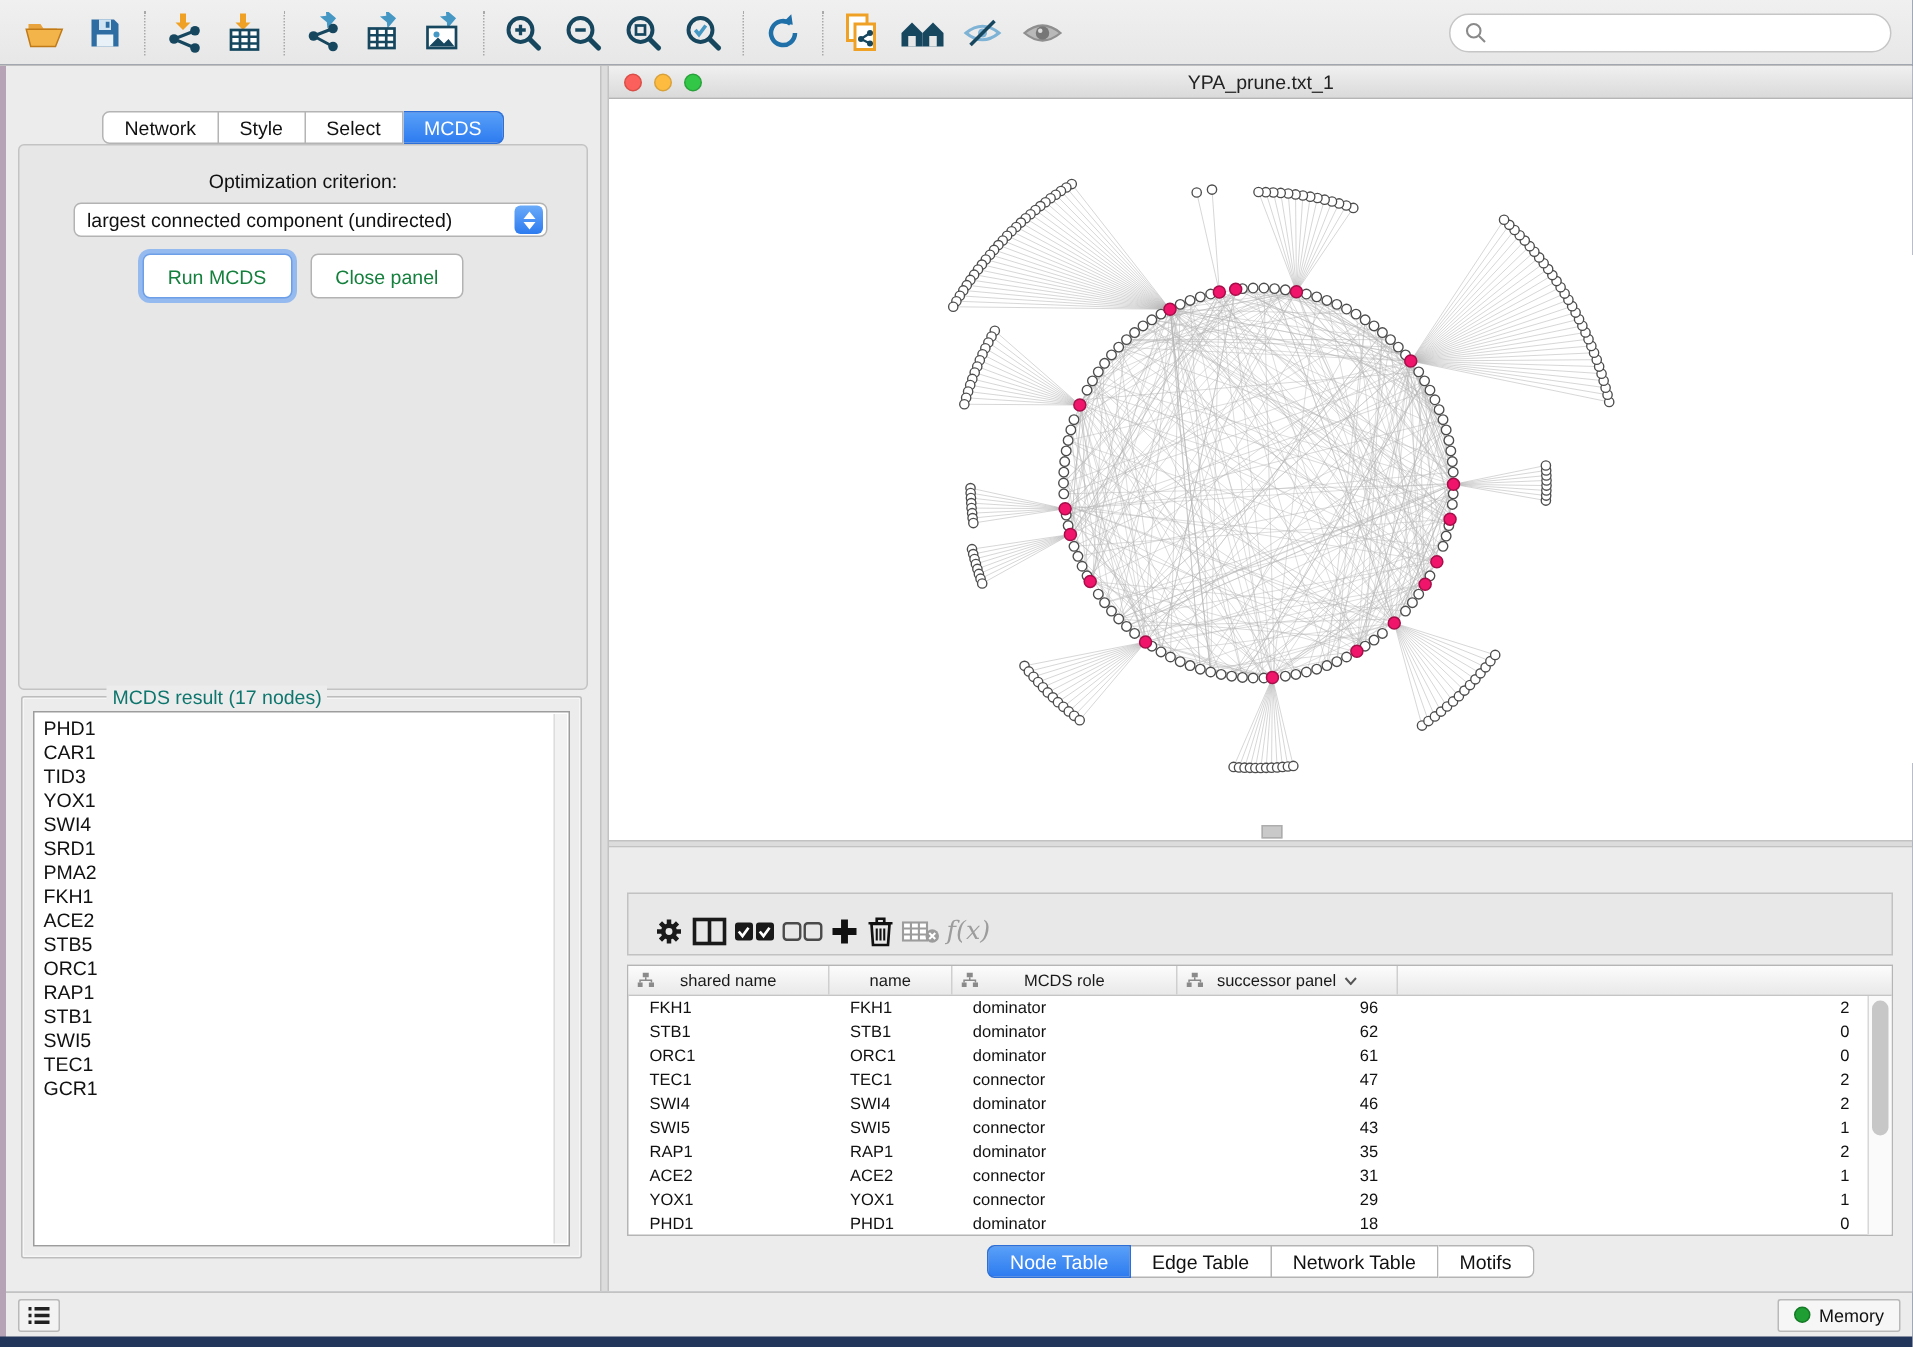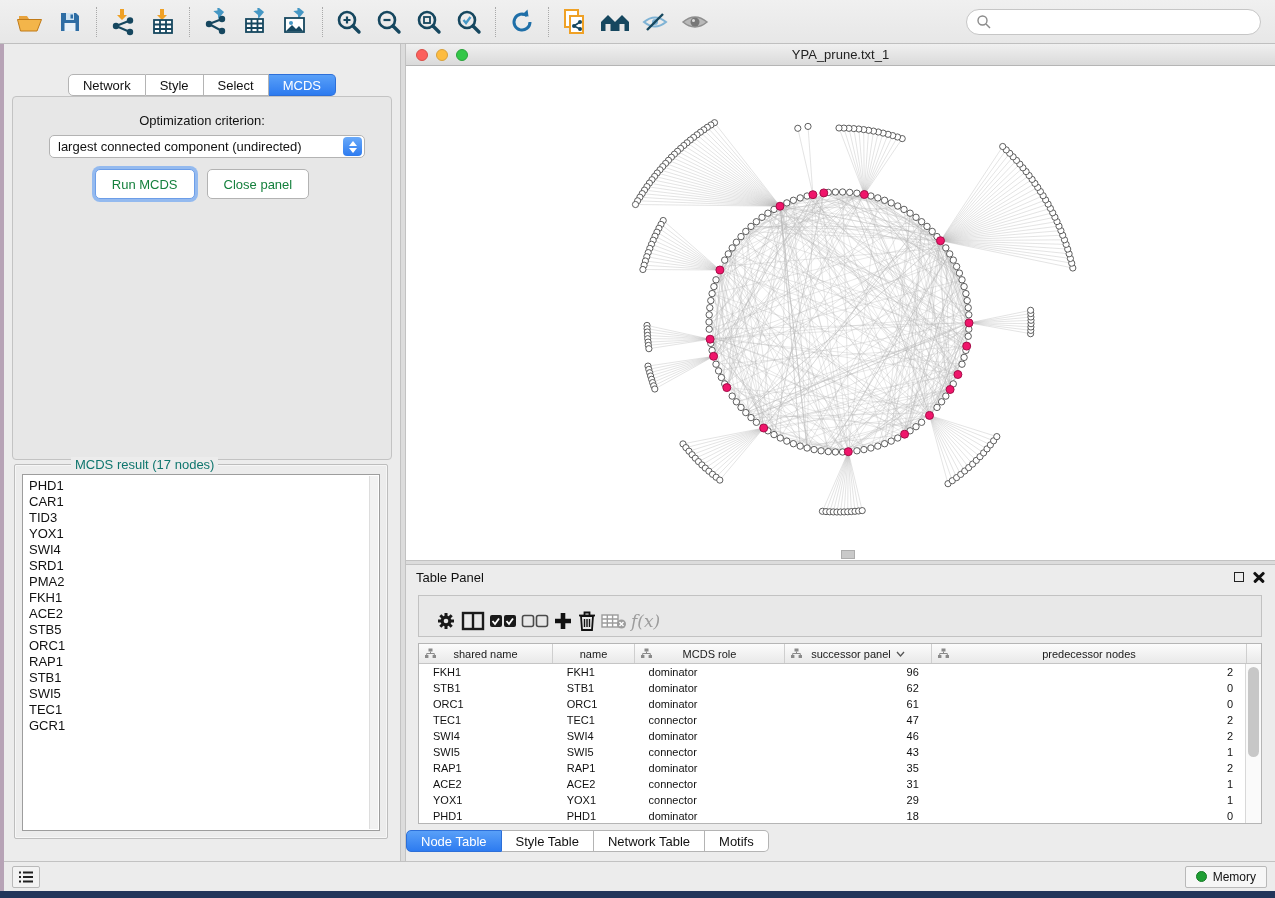--- a/index.html
+++ b/index.html
@@ -90,21 +90,21 @@
   .th { display:flex; align-items:center; justify-content:center; gap:5px; font-size:11px; color:#1a1a1a;
     border-right:1px solid #cfcfcf; position:relative; }
   .th .tree-ico { position:absolute; left:6px; top:4px; }
   .tbody { position:absolute; left:0; right:16px; top:20px; bottom:0; overflow:hidden; }
   .tr { display:flex; height:16px; }
   .td { font-size:11px; color:#111; line-height:16px; white-space:nowrap; overflow:hidden; }
   .td.left { padding-left:14px; text-align:left; } .td.right { padding-right:12px; text-align:right; }
   .tscroll { position:absolute; right:0; top:20px; width:16px; bottom:0; background:#fafafa; border-left:1px solid #d8d8d8; }
   .tthumb { position:absolute; left:2px; right:2px; top:3px; height:90px; background:#c7c7c7; border-radius:6px; }
 
-  .tp-tabs { position:absolute; left:0; right:0; top:265px; display:flex; justify-content:flex-start; }
+  .tp-tabs { position:absolute; left:0; right:0; top:265px; display:flex; justify-content:center; }
 
   
   .status-bar { position:absolute; left:4px; right:0; bottom:7px; height:30px; background:#ececec;
     border-top:1px solid #c2c2c2; display:flex; align-items:center; padding:0 8px; }
   .list-btn { width:28px; height:22px; background:#f3f3f3; border:1px solid #b9b9b9; border-radius:2px;
     display:flex; align-items:center; justify-content:center; }
   .memory-btn { margin-left:auto; height:22px; padding:0 10px; background:#f6f6f6; border:1px solid #b9b9b9;
     border-radius:2px; display:flex; align-items:center; gap:6px; font-size:12px; color:#111; }
   .mem-dot { width:11px; height:11px; border-radius:50%; background:#1e9e33; border:1px solid #157a26; }
 </style>
@@ -1102,27 +1102,20 @@
             <circle cx="307.6" cy="290.3" r="4" fill="#f0156b" stroke="#a50f49" stroke-width="1"></circle>
             <circle cx="304.1" cy="273.2" r="4" fill="#f0156b" stroke="#a50f49" stroke-width="1"></circle>
           </svg>
         <div class="canvas-grip"></div>
       </div>
     </div>
 
     <div class="h-split"></div>
 
     <div class="table-panel">
-      <div class="panel-head">
-        <span class="panel-title">Table Panel</span>
-        <span class="head-btns">
-          <span class="float-box"></span>
-          <span class="close-x"></span>
-        </span>
-      </div>
 
       <div class="tp-toolbar">
         <span class="tp-icon">
           <svg width="22" height="22" viewBox="0 0 22 22">
             <g stroke="#1a1a1a" stroke-width="3">
               <path d="M11 3v16M3 11h16M5.3 5.3l11.4 11.4M16.7 5.3L5.3 16.7"></path>
             </g>
             <circle cx="11" cy="11" r="5.4" fill="#1a1a1a"></circle>
               <circle cx="11" cy="11" r="2.3" fill="#e8e8e8"></circle>
           </svg>
@@ -1201,29 +1194,20 @@
               <svg class="tree-ico" width="11" height="11" viewBox="0 0 11 11">
                 <rect x="3.5" y="0.5" width="4" height="3" fill="#8a8a8a"></rect>
                 <rect x="0" y="7" width="3.4" height="3" fill="#8a8a8a"></rect>
                 <rect x="7.6" y="7" width="3.4" height="3" fill="#8a8a8a"></rect>
                 <path d="M5.5 3.5v2M1.7 7V5.5h7.6V7" stroke="#8a8a8a" fill="none"></path>
               </svg>
               <span>successor panel</span>
               <svg width="9" height="6" viewBox="0 0 9 6">
                 <path d="M1 1l3.5 4L8 1" stroke="#555" stroke-width="1.3" fill="none"></path>
               </svg>
-            </div>
-            <div class="th" style="width: 315px;">
-              <svg class="tree-ico" width="11" height="11" viewBox="0 0 11 11">
-                <rect x="3.5" y="0.5" width="4" height="3" fill="#8a8a8a"></rect>
-                <rect x="0" y="7" width="3.4" height="3" fill="#8a8a8a"></rect>
-                <rect x="7.6" y="7" width="3.4" height="3" fill="#8a8a8a"></rect>
-                <path d="M5.5 3.5v2M1.7 7V5.5h7.6V7" stroke="#8a8a8a" fill="none"></path>
-              </svg>
-              <span>predecessor nodes</span>
             </div>
           </div>
         <div class="tbody" id="table-body">
             <div class="tr">
               <div class="td left" style="width: 134px;">FKH1</div>
               <div class="td left" style="width: 82px;">FKH1</div>
               <div class="td left" style="width: 150px;">dominator</div>
               <div class="td right" style="width: 147px;">96</div>
               <div class="td right" style="width: 315px;">2</div>
             </div>
@@ -1292,21 +1276,21 @@
             </div>
           </div>
         <div class="tscroll">
             <div class="tthumb"></div>
           </div>
       </div>
 
       <div class="tp-tabs">
           <div class="seg" id="tp-tabs">
             <div class="tab active">Node Table</div>
-            <div class="tab">Style Table</div>
+            <div class="tab">Edge Table</div>
             <div class="tab">Network Table</div>
             <div class="tab">Motifs</div>
           </div>
         </div>
     </div>
   </div>
 </div>
 
 <div class="status-bar">
   <div class="list-btn">

